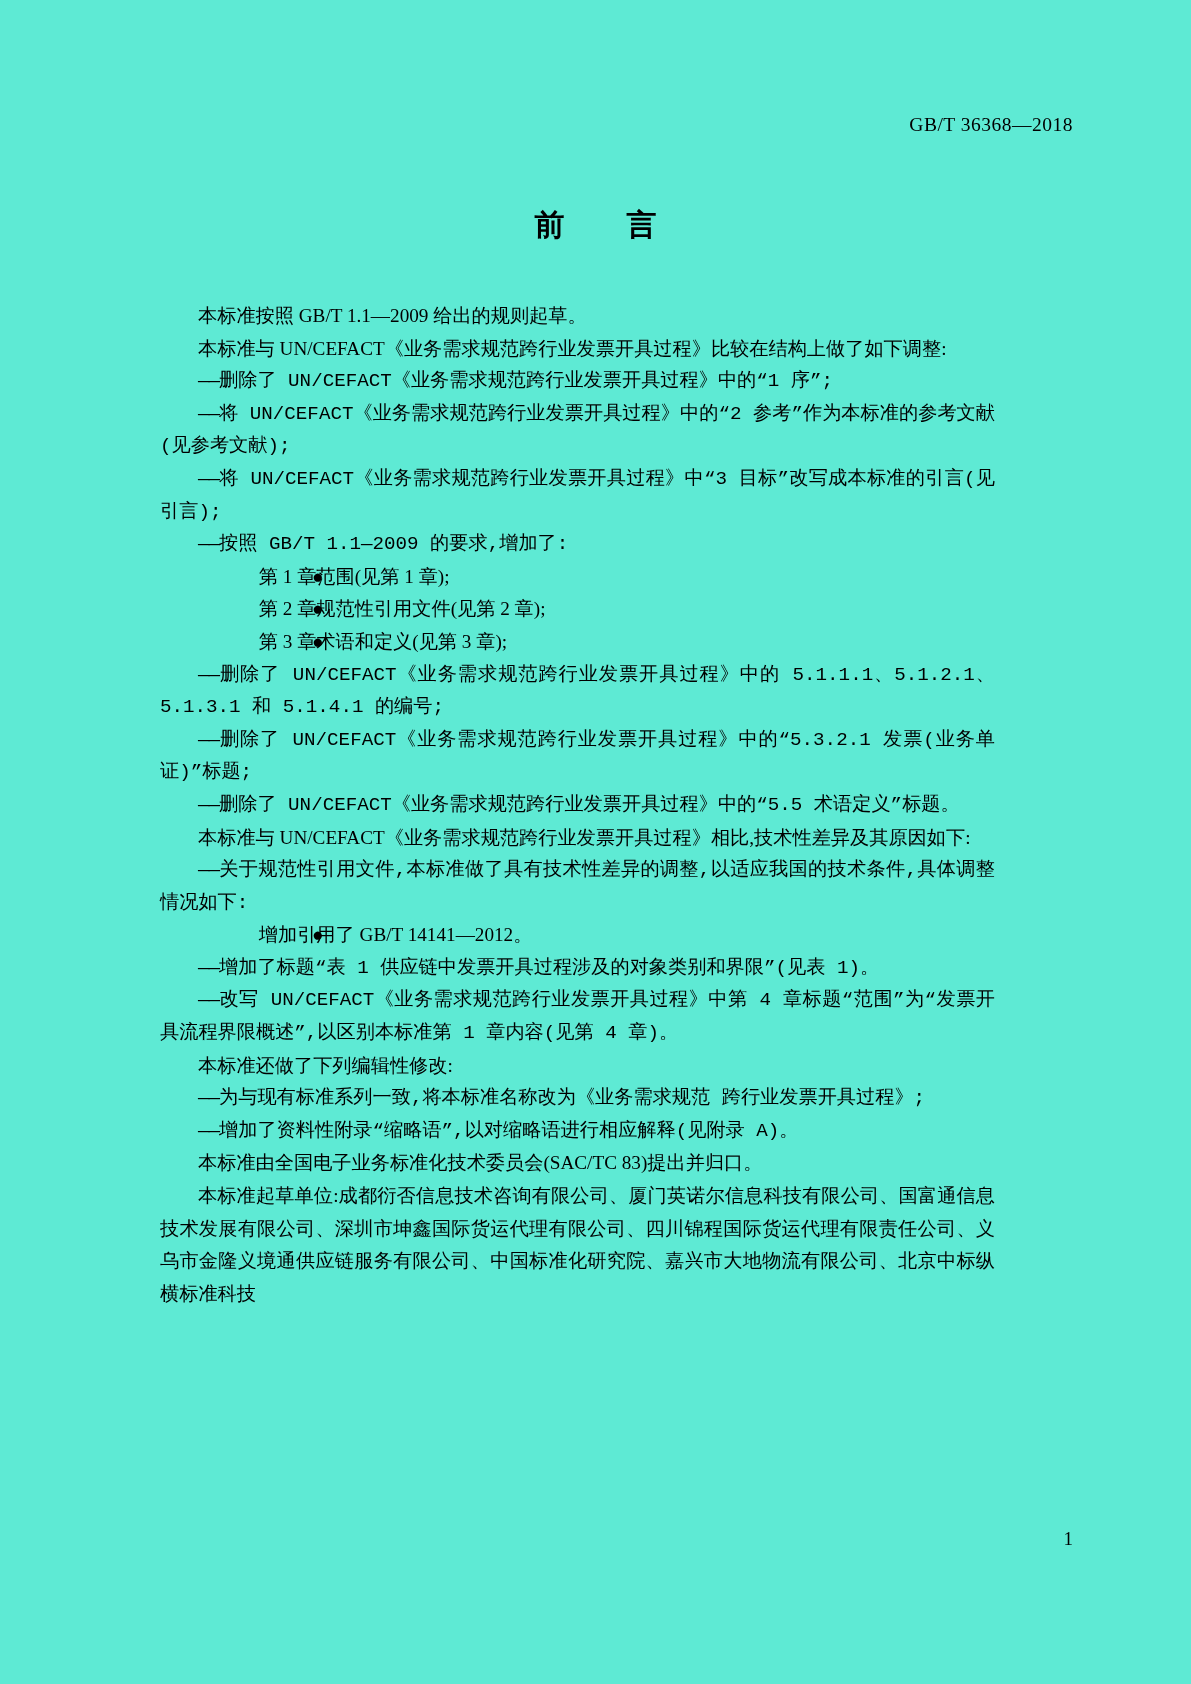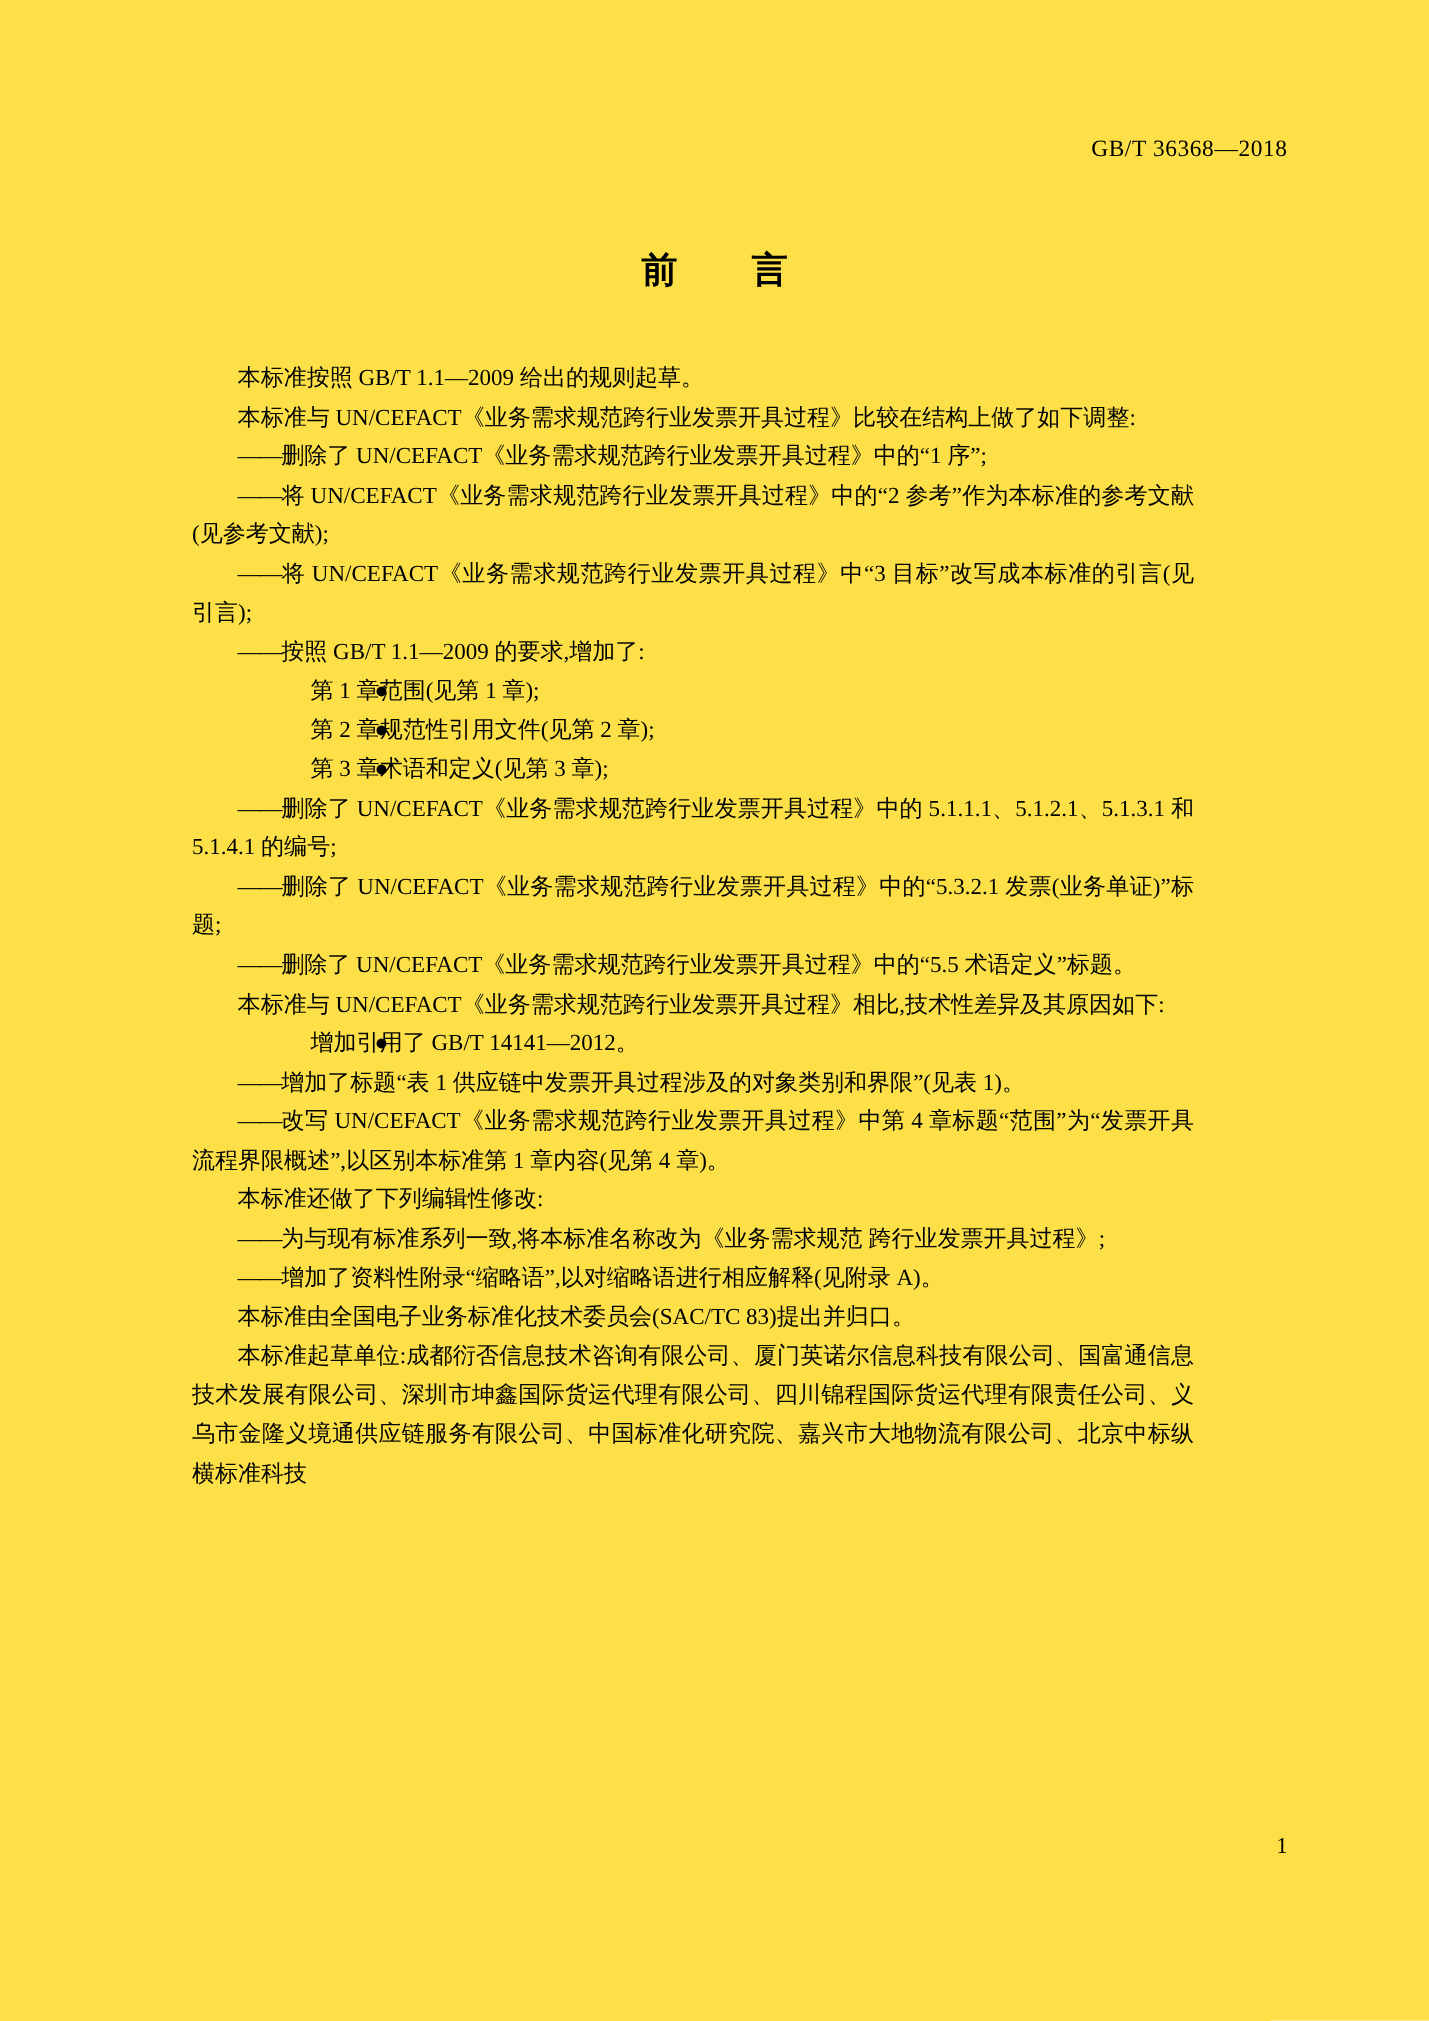--- a/index.html
+++ b/index.html
@@ -5,21 +5,21 @@
   html, body {
     margin: 0;
     padding: 0;
     background: #ffffff;
   }
   .page {
     position: relative;
     width: 1191px;
     height: 1684px;
     margin: 0 auto;
-    background: #fde047;
+    background: #5eead4;
     font-family: "Liberation Serif", "DejaVu Serif", serif;
     color: #000000;
     box-sizing: border-box;
   }
   .header {
     position: absolute;
     top: 114px;
     right: 118px;
     font-size: 19.5px;
     letter-spacing: 0.5px;
@@ -50,20 +50,21 @@
   p {
     margin: 0;
   }
   .p-indent {
     text-indent: 38px;
   }
   
   .item {
     text-indent: 38px;
     padding-left: 0;
+    font-family: Liberation Mono, monospace;
   }
   .bullet {
     text-indent: 76px;
   }
   .bullet .dot {
     display: inline-block;
     width: 18px;
   }
   .dash {
     letter-spacing: -1px;
@@ -91,20 +92,21 @@
       <p class="item"><span class="dash">——</span><span>将 UN/CEFACT《业务需求规范跨行业发票开具过程》中的“2   参考”作为本标准的参考文献(见参考文献);</span></p>
       <p class="item"><span class="dash">——</span><span>将 UN/CEFACT《业务需求规范跨行业发票开具过程》中“3   目标”改写成本标准的引言(见引言);</span></p>
       <p class="item"><span class="dash">——</span><span>按照 GB/T 1.1—2009 的要求,增加了:</span></p>
       <p class="bullet"><span class="dot">●</span><span>  第 1 章范围(见第 1 章);</span></p>
       <p class="bullet"><span class="dot">●</span><span>  第 2 章规范性引用文件(见第 2 章);</span></p>
       <p class="bullet"><span class="dot">●</span><span>  第 3 章术语和定义(见第 3 章);</span></p>
       <p class="item"><span class="dash">——</span><span>删除了 UN/CEFACT《业务需求规范跨行业发票开具过程》中的 5.1.1.1、5.1.2.1、5.1.3.1 和 5.1.4.1 的编号;</span></p>
       <p class="item"><span class="dash">——</span><span>删除了 UN/CEFACT《业务需求规范跨行业发票开具过程》中的“5.3.2.1   发票(业务单证)”标题;</span></p>
       <p class="item"><span class="dash">——</span><span>删除了 UN/CEFACT《业务需求规范跨行业发票开具过程》中的“5.5   术语定义”标题。</span></p>
       <p class="p-indent">本标准与 UN/CEFACT《业务需求规范跨行业发票开具过程》相比,技术性差异及其原因如下:</p>
+      <p class="item"><span class="dash">——</span><span>关于规范性引用文件,本标准做了具有技术性差异的调整,以适应我国的技术条件,具体调整情况如下:</span></p>
       <p class="bullet"><span class="dot">●</span><span>  增加引用了 GB/T 14141—2012。</span></p>
       <p class="item"><span class="dash">——</span><span>增加了标题“表 1   供应链中发票开具过程涉及的对象类别和界限”(见表 1)。</span></p>
       <p class="item"><span class="dash">——</span><span>改写 UN/CEFACT《业务需求规范跨行业发票开具过程》中第 4 章标题“范围”为“发票开具流程界限概述”,以区别本标准第 1 章内容(见第 4 章)。</span></p>
       <p class="p-indent">本标准还做了下列编辑性修改:</p>
       <p class="item"><span class="dash">——</span><span>为与现有标准系列一致,将本标准名称改为《业务需求规范   跨行业发票开具过程》;</span></p>
       <p class="item"><span class="dash">——</span><span>增加了资料性附录“缩略语”,以对缩略语进行相应解释(见附录 A)。</span></p>
       <p class="p-indent">本标准由全国电子业务标准化技术委员会(SAC/TC 83)提出并归口。</p>
       <p class="p-indent">本标准起草单位:成都衍否信息技术咨询有限公司、厦门英诺尔信息科技有限公司、国富通信息技术发展有限公司、深圳市坤鑫国际货运代理有限公司、四川锦程国际货运代理有限责任公司、义乌市金隆义境通供应链服务有限公司、中国标准化研究院、嘉兴市大地物流有限公司、北京中标纵横标准科技</p>
     </div>
 

